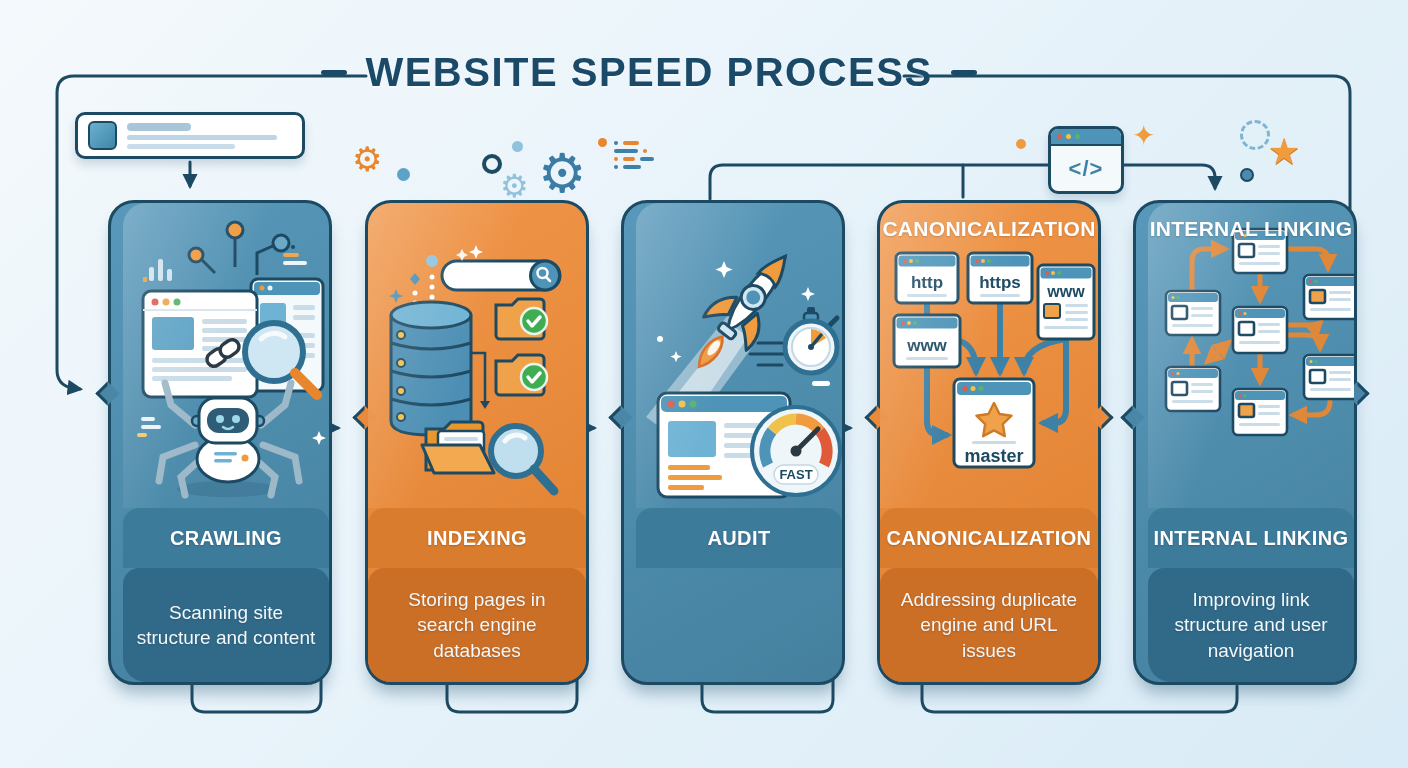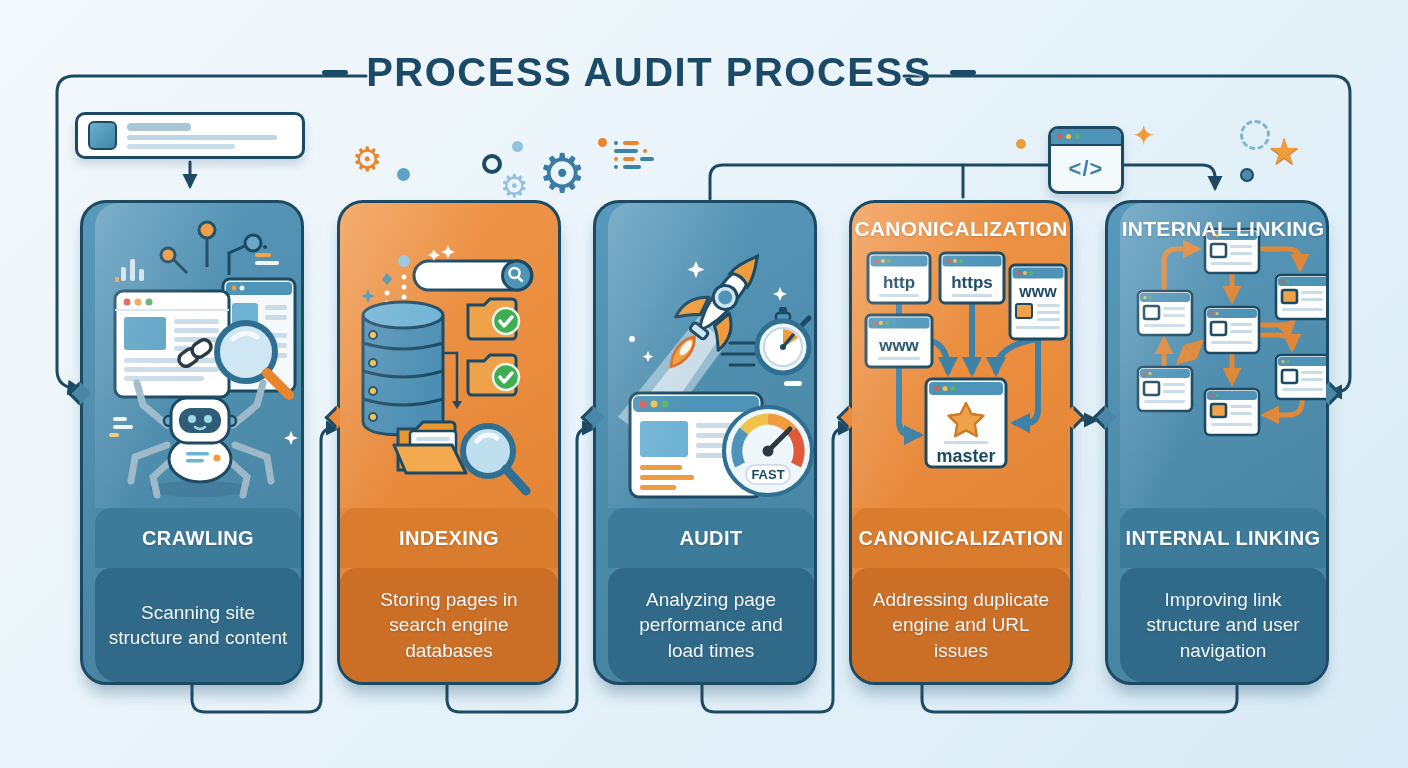--- a/index.html
+++ b/index.html
@@ -36,21 +36,21 @@
   .cl-dot{width:4px;height:4px;border-radius:50%;}
   .c-b{background:#3e81a6;} .c-o{background:#e8862e;}
   .code-window{left:1048px;top:126px;width:76px;height:68px;background:#f4fafc;border:3px solid #1d4a63;border-radius:10px;box-sizing:border-box;overflow:hidden;box-shadow:0 6px 10px rgba(30,80,110,.18);}
   .code-window .bar{height:15px;background:#4d94b8;border-bottom:2px solid #1d4a63;display:flex;align-items:center;gap:4px;padding-left:6px;}
   .code-window .bar b{width:5px;height:5px;border-radius:50%;display:block;}
   .code-window .body{display:flex;align-items:center;justify-content:center;height:46px;font-weight:800;font-size:22px;color:#3e81a6;letter-spacing:1px;}
   .sparkle-o{left:1132px;top:122px;font-size:28px;color:#f09b3c;}
   .spinner{left:1240px;top:120px;width:24px;height:24px;border:3px dashed #7fb5d3;border-radius:50%;}
   .star-o{left:1268px;top:134px;font-size:36px;color:#f09b3c;text-shadow:0 0 1px #c96e20,0 1px 0 #c96e20;}
   
-  .card{position:absolute;top:200px;width:224px;height:485px;border:3px solid #1d4a63;border-radius:26px;z-index:2;box-sizing:border-box;box-shadow:0 12px 16px -4px rgba(23,74,105,.35);display:flex;flex-direction:column;}
+  .card{position:absolute;top:200px;width:224px;height:485px;border:3px solid #1d4a63;border-radius:26px;z-index:2;box-sizing:border-box;box-shadow:0 12px 16px -4px rgba(23,74,105,.35);display:flex;flex-direction:column;margin-left:28px;}
   .card--blue{background:linear-gradient(150deg,#5898ba,#44809e);padding-left:12px;}
   .card--orange{background:linear-gradient(150deg,#f0964a,#e07f2e);}
   .illo{position:relative;height:305px;border-radius:23px 23px 0 0;overflow:hidden;}
   .illo::after{content:"";position:absolute;inset:0;background:linear-gradient(110deg,rgba(255,255,255,.22),rgba(255,255,255,0) 48%);pointer-events:none;}
   .illo svg{position:absolute;left:0;top:0;}
   .illo-header{position:absolute;left:0;right:0;top:14px;text-align:center;font-size:21px;font-weight:800;color:#fff;letter-spacing:.3px;z-index:2;text-shadow:0 1px 2px rgba(0,0,0,.18);}
   .band-title{height:60px;display:flex;align-items:center;justify-content:center;border-radius:16px 16px 0 0;color:#fff;font-weight:800;font-size:20px;letter-spacing:.4px;text-shadow:0 1px 2px rgba(0,0,0,.2);}
   .band-desc{flex:1;display:flex;align-items:center;justify-content:center;text-align:center;border-radius:16px 16px 23px 23px;color:#f2f8fb;font-size:19px;line-height:1.32;padding:6px 13px;box-sizing:border-box;text-shadow:0 1px 2px rgba(0,0,0,.18);}
   .card--blue .band-title{background:#3d7b9b;}
   .card--blue .band-desc{background:#316a89;}
@@ -81,21 +81,21 @@
       <path d="M192,684 V699 Q192,712 205,712 H308 Q321,712 321,699 V441 Q321,428 334,428 L338,428" marker-end="url(#arrN)"></path>
       <path d="M447,684 V699 Q447,712 460,712 H564 Q577,712 577,699 V441 Q577,428 590,428 L594,428" marker-end="url(#arrN)"></path>
       <path d="M702,684 V699 Q702,712 715,712 H820 Q833,712 833,699 V441 Q833,428 846,428 L850,428" marker-end="url(#arrN)"></path>
       <path d="M922,684 V699 Q922,712 935,712 H1224 Q1237,712 1237,699 V686"></path>
       <path d="M1080,420 H1096" marker-end="url(#arrN)"></path>
     </g>
   </svg>
 
   <div class="title-row">
     <span class="title-dash"></span>
-    <span class="page-title">PROCESS AUDIT PROCESS</span>
+    <span class="page-title">WEBSITE SPEED PROCESS</span>
     <span class="title-dash"></span>
   </div>
 
   <div class="deco browser-bar">
     <span class="tile"></span>
     <span class="lines">
         <i class="l1"></i>
         <i class="l2"></i>
         <i class="l3"></i>
       </span>
@@ -367,21 +367,20 @@
           <path d="M160,216 A32,32 0 0 1 184,228" stroke="#ef9b3e" stroke-width="11" fill="none"></path>
           <path d="M184,228 A32,32 0 0 1 188,262" stroke="#e05a3a" stroke-width="11" fill="none"></path>
           <path d="M160,248 L182,226" stroke="#2b3944" stroke-width="5" stroke-linecap="round"></path>
           <circle cx="160" cy="248" r="5.5" fill="#2b3944"></circle>
           <rect x="138" y="262" width="44" height="19" rx="9.5" fill="#ffffff" stroke="#c3d8e4" stroke-width="1.5"></rect>
           <text x="160" y="276" text-anchor="middle" font-size="13" font-weight="bold" fill="#1d4a63" font-family="Liberation Sans, sans-serif">FAST</text>
         </g>
       </svg>
     </div>
     <div class="band-title">AUDIT</div>
-    <div class="band-desc">Analyzing page performance and load times</div>
   </div>
 
   <div class="card card--orange" style="left:849px">
     <span class="notch notch--left notch--orange" style="top:206px"></span>
     <span class="notch notch--right notch--orange" style="top:206px"></span>
     <div class="illo">
       <div class="illo-header">CANONICALIZATION</div>
       <svg width="222" height="305" viewBox="0 0 222 305">
         <defs>
           <marker id="arrB" viewBox="0 0 10 10" refX="7" refY="5" markerWidth="3.4" markerHeight="3.4" orient="auto-start-reverse">

